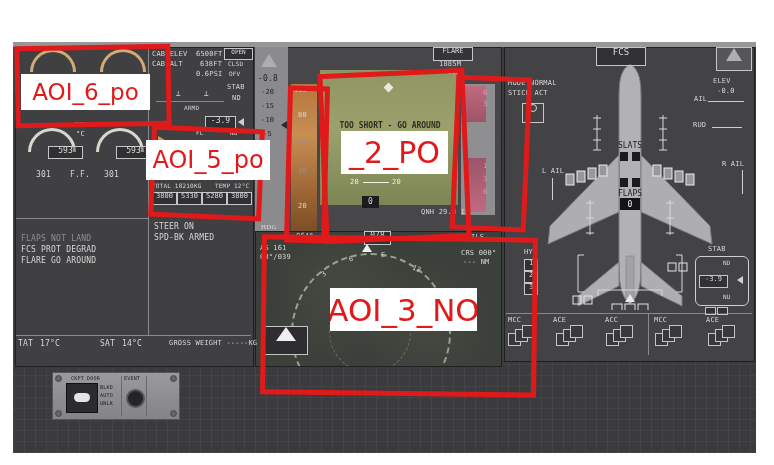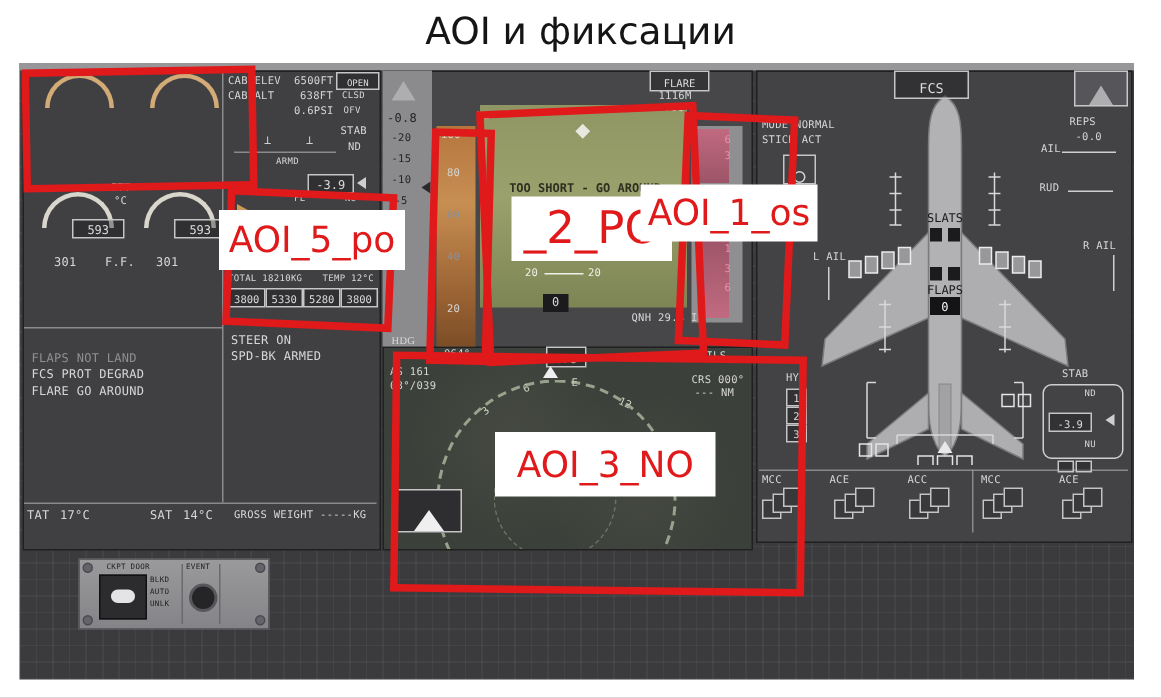--- a/index.html
+++ b/index.html
@@ -10,21 +10,21 @@
                           repeating-linear-gradient(90deg,rgba(255,255,255,.045) 0 1px,transparent 1px 11px);z-index:0;}
   .bezel-top{position:absolute;left:13px;top:42px;width:743px;height:5px;background:#97979a;z-index:1;}
   .title{position:absolute;left:0;top:6px;width:774px;text-align:center;font-size:25px;color:#151515;z-index:3;}
   .scr{position:absolute;z-index:1;border:1px solid #202022;}
   .t{position:absolute;z-index:3;font-family:"DejaVu Sans Mono","Liberation Mono",monospace;
      font-size:8px;color:#d6d6d6;line-height:1;white-space:nowrap;letter-spacing:.2px;}
   .t7{font-size:7px;} .t6{font-size:6px;} .t5{font-size:5px;}
   .dm{color:#8f8f92;} .dk{color:#26262a;}
   .bx{position:absolute;z-index:3;border:1px solid #c6c6c8;color:#dcdcdc;
       font-family:"DejaVu Sans Mono","Liberation Mono",monospace;font-size:8px;line-height:1;
-      display:flex;align-items:flex-end;justify-content:center;background:rgba(20,20,22,.35);}
+      display:flex;align-items:flex-start;justify-content:center;background:rgba(20,20,22,.35);}
   .arc{position:absolute;z-index:2;border:3px solid #d2ab77;border-bottom:none;
        border-radius:50% 50% 0 0 / 100% 100% 0 0;}
   .arcw{border-color:#d9d6cc;}
   .vline{position:absolute;z-index:2;background:#8a8a8c;width:1px;}
   .hline{position:absolute;z-index:2;background:#8a8a8c;height:1px;}
   .aoi{position:absolute;border:5px solid #e0191b;z-index:8;}
   .aoilab{position:absolute;background:#ffffff;color:#e0191b;z-index:9;overflow:hidden;
           display:flex;align-items:center;justify-content:center;font-family:"DejaVu Sans",sans-serif;}
   .tri-up{width:0;height:0;border-left:8px solid transparent;border-right:8px solid transparent;
           border-bottom:13px solid #aeaeb0;position:absolute;z-index:3;}
@@ -32,21 +32,20 @@
   .tri-left{width:0;height:0;border-top:4px solid transparent;border-bottom:4px solid transparent;
             border-right:6px solid #2a2a2c;position:absolute;z-index:3;}
   .casc{position:absolute;z-index:3;}
   .casc i{position:absolute;width:11px;height:11px;border:1px solid #c4c4c6;background:#39393b;display:block;}
   .screw{position:absolute;width:5px;height:5px;border-radius:50%;background:#63636a;border:1px solid #4a4a50;z-index:4;}
 </style>
 </head>
 <body>
 
 <div class="page">
-  <div class="title">AOI и фиксации</div>
   <div class="photo"></div>
   <div class="bezel-top"></div>
 
   <div class="scr" style="left:15px;top:47px;width:237px;height:318px;background:#404043;"></div>
   <div class="vline" style="left:148px;top:47px;height:288px;"></div>
   <div class="hline" style="left:16px;top:218px;width:132px;"></div>
 
   <div class="arc" style="left:30px;top:49px;width:40px;height:20px;"></div>
   <div class="arc" style="left:100px;top:49px;width:40px;height:20px;"></div>
 
@@ -110,21 +109,21 @@
 
   <span class="t dm" style="left:21px;top:235px;">FLAPS NOT LAND</span>
   <span class="t" style="left:21px;top:246px;">FCS PROT DEGRAD</span>
   <span class="t" style="left:21px;top:257px;">FLARE GO AROUND</span>
 
   <div class="hline" style="left:16px;top:335px;width:235px;"></div>
   <span class="t" style="left:18px;top:340px;">TAT</span>
   <span class="t" style="left:40px;top:340px;text-align:right;">17°C</span>
   <span class="t" style="left:100px;top:340px;">SAT</span>
   <span class="t" style="left:122px;top:340px;">14°C</span>
-  <span class="t t7" style="left:156px;top:340px;text-align:center;">GROSS WEIGHT -----KG</span>
+  <span class="t t7" style="left:169px;top:340px;text-align:center;">GROSS WEIGHT -----KG</span>
 
   <div class="scr" style="left:255px;top:47px;width:245px;height:184px;background:#47474a;"></div>
 
   <div style="position:absolute;z-index:2;left:255px;top:47px;width:33px;height:184px;background:#8b8b8e;"></div>
   <div class="tri-up" style="left:261px;top:54px;"></div>
   <span class="t dk" style="left:258px;top:75px;">-0.8</span>
   <span class="t t7 dk" style="left:261px;top:89px;">-20</span>
   <span class="t t7 dk" style="left:261px;top:103px;">-15</span>
   <span class="t t7 dk" style="left:261px;top:117px;">-10</span>
   <span class="t t7 dk" style="left:263px;top:131px;">-5</span>
@@ -150,21 +149,21 @@
   <div style="position:absolute;z-index:3;left:363px;top:182px;width:26px;height:1px;background:#eef0e6;"></div>
   <span class="t t7" style="left:392px;top:179px;color:#eef0e6;">20</span>
   <div style="position:absolute;z-index:3;left:362px;top:196px;width:17px;height:12px;background:#1b1b1d;display:flex;align-items:center;justify-content:center;">
     <span class="t" style="position:static;">0</span>
     </div>
   <span class="t t7" style="left:404px;top:209px;margin-left:17px;">QNH 29.3 IN</span>
 
   <div class="bx t7" style="left:433px;top:47px;width:38px;height:12px;font-size:7px;">
     <span>FLARE</span>
     </div>
-  <span class="t t7" style="left:439px;top:61px;">1116M</span>
+  <span class="t t7" style="left:439px;top:61px;">1885M</span>
   <span class="t t7" style="left:443px;top:69px;">700</span>
 
   <div style="position:absolute;z-index:2;left:461px;top:84px;width:34px;height:131px;background:#8f8f92;"></div>
   <div style="position:absolute;z-index:2;left:465px;top:86px;width:21px;height:36px;background:linear-gradient(180deg,#c06a80,#9d5468);"></div>
   <div style="position:absolute;z-index:2;left:465px;top:158px;width:21px;height:54px;background:linear-gradient(180deg,#9d5468,#c06a80);"></div>
   <span class="t t7" style="left:483px;top:90px;color:#e792ab;">6</span>
   <span class="t t7" style="left:483px;top:101px;color:#e792ab;">3</span>
   <span class="t t7" style="left:483px;top:163px;color:#e792ab;">1</span>
   <span class="t t7" style="left:483px;top:176px;color:#e792ab;">3</span>
   <span class="t t7" style="left:483px;top:189px;color:#e792ab;">6</span>
@@ -200,21 +199,21 @@
     <span>FCS</span>
     </div>
   <div class="bx" style="left:716px;top:47px;width:34px;height:22px;background:#55555a;">
     <div class="tri-up" style="position:static;"></div>
   </div>
   <span class="t t7" style="left:508px;top:80px;">MODE NORMAL</span>
   <span class="t t7" style="left:508px;top:90px;">STICK ACT</span>
   <div class="bx" style="left:522px;top:103px;width:20px;height:18px;background:transparent;">
     <span style="width:6px;height:6px;border:1px solid #d5d5d5;border-radius:50%;display:block;"></span>
     </div>
-  <span class="t t7" style="left:713px;top:78px;">REPS</span>
+  <span class="t t7" style="left:713px;top:78px;">ELEV</span>
   <span class="t t7" style="left:717px;top:88px;">-0.0</span>
   <span class="t t7" style="left:694px;top:96px;">AIL</span>
   <div class="hline" style="left:708px;top:101px;width:36px;background:#cfcfcf;"></div>
   <span class="t t7" style="left:693px;top:122px;">RUD</span>
   <div class="hline" style="left:712px;top:127px;width:30px;background:#cfcfcf;"></div>
   <span class="t t7" style="left:722px;top:161px;">R AIL</span>
   <div class="vline" style="left:742px;top:170px;height:24px;background:#cfcfcf;"></div>
   <span class="t t7" style="left:542px;top:168px;">L AIL</span>
   <div class="vline" style="left:552px;top:178px;height:22px;background:#cfcfcf;"></div>
 
@@ -358,17 +357,17 @@
     <div style="position:absolute;left:73px;top:16px;width:15px;height:15px;border-radius:50%;background:#252527;border:2px solid #57575b;"></div>
   </div>
 
   <div class="aoi" style="left:15px;top:45px;width:146px;height:72px;transform:rotate(-1deg);"></div>
   <div class="aoi" style="left:150px;top:127px;width:103px;height:82px;transform:rotate(2.5deg);"></div>
   <div class="aoi" style="left:286px;top:86px;width:32px;height:147px;transform:rotate(1.5deg);"></div>
   <div class="aoi" style="left:321px;top:71px;width:137px;height:160px;transform:rotate(-2.5deg);"></div>
   <div class="aoi" style="left:453px;top:76px;width:66px;height:145px;transform:rotate(2.5deg);"></div>
   <div class="aoi" style="left:261px;top:236px;width:266px;height:150px;transform:rotate(0.7deg);"></div>
 
+  <div class="aoilab" style="left:21px;top:74px;width:129px;height:36px;font-size:23px;">AOI_6_po</div>
   <div class="aoilab" style="left:146px;top:140px;width:124px;height:40px;font-size:24px;">AOI_5_po</div>
   <div class="aoilab" style="left:341px;top:131px;width:107px;height:43px;font-size:30px;">_2_PO</div>
-  <div class="aoilab" style="left:427px;top:123px;width:118px;height:38px;font-size:24px;">AOI_1_os</div>
-  <div class="aoilab" style="left:330px;top:288px;width:147px;height:43px;font-size:24px;">AOI_3_NO</div>
+  <div class="aoilab" style="left:330px;top:288px;width:147px;height:43px;font-size:31px;">AOI_3_NO</div>
 </div>
 
 </body></html>

